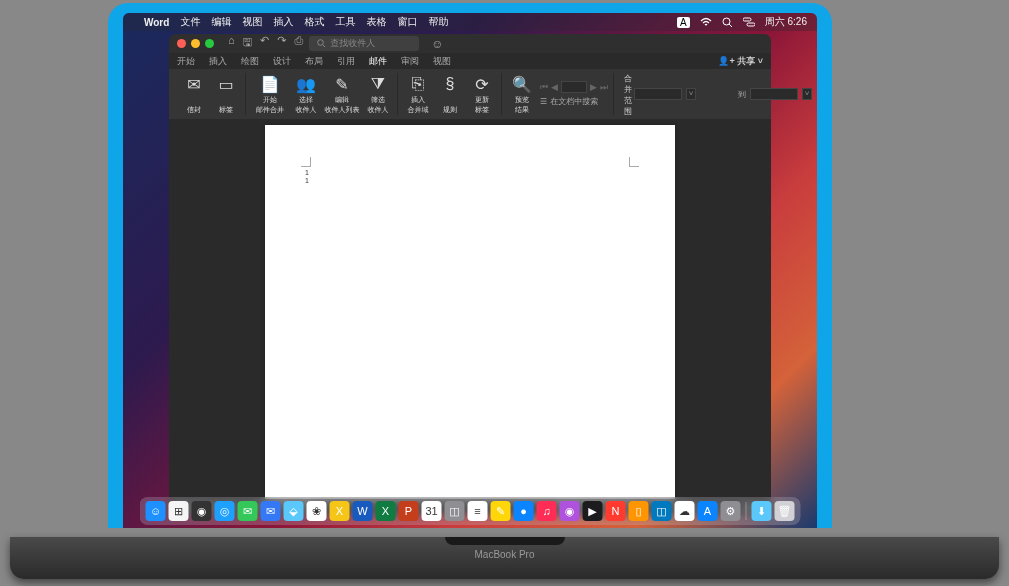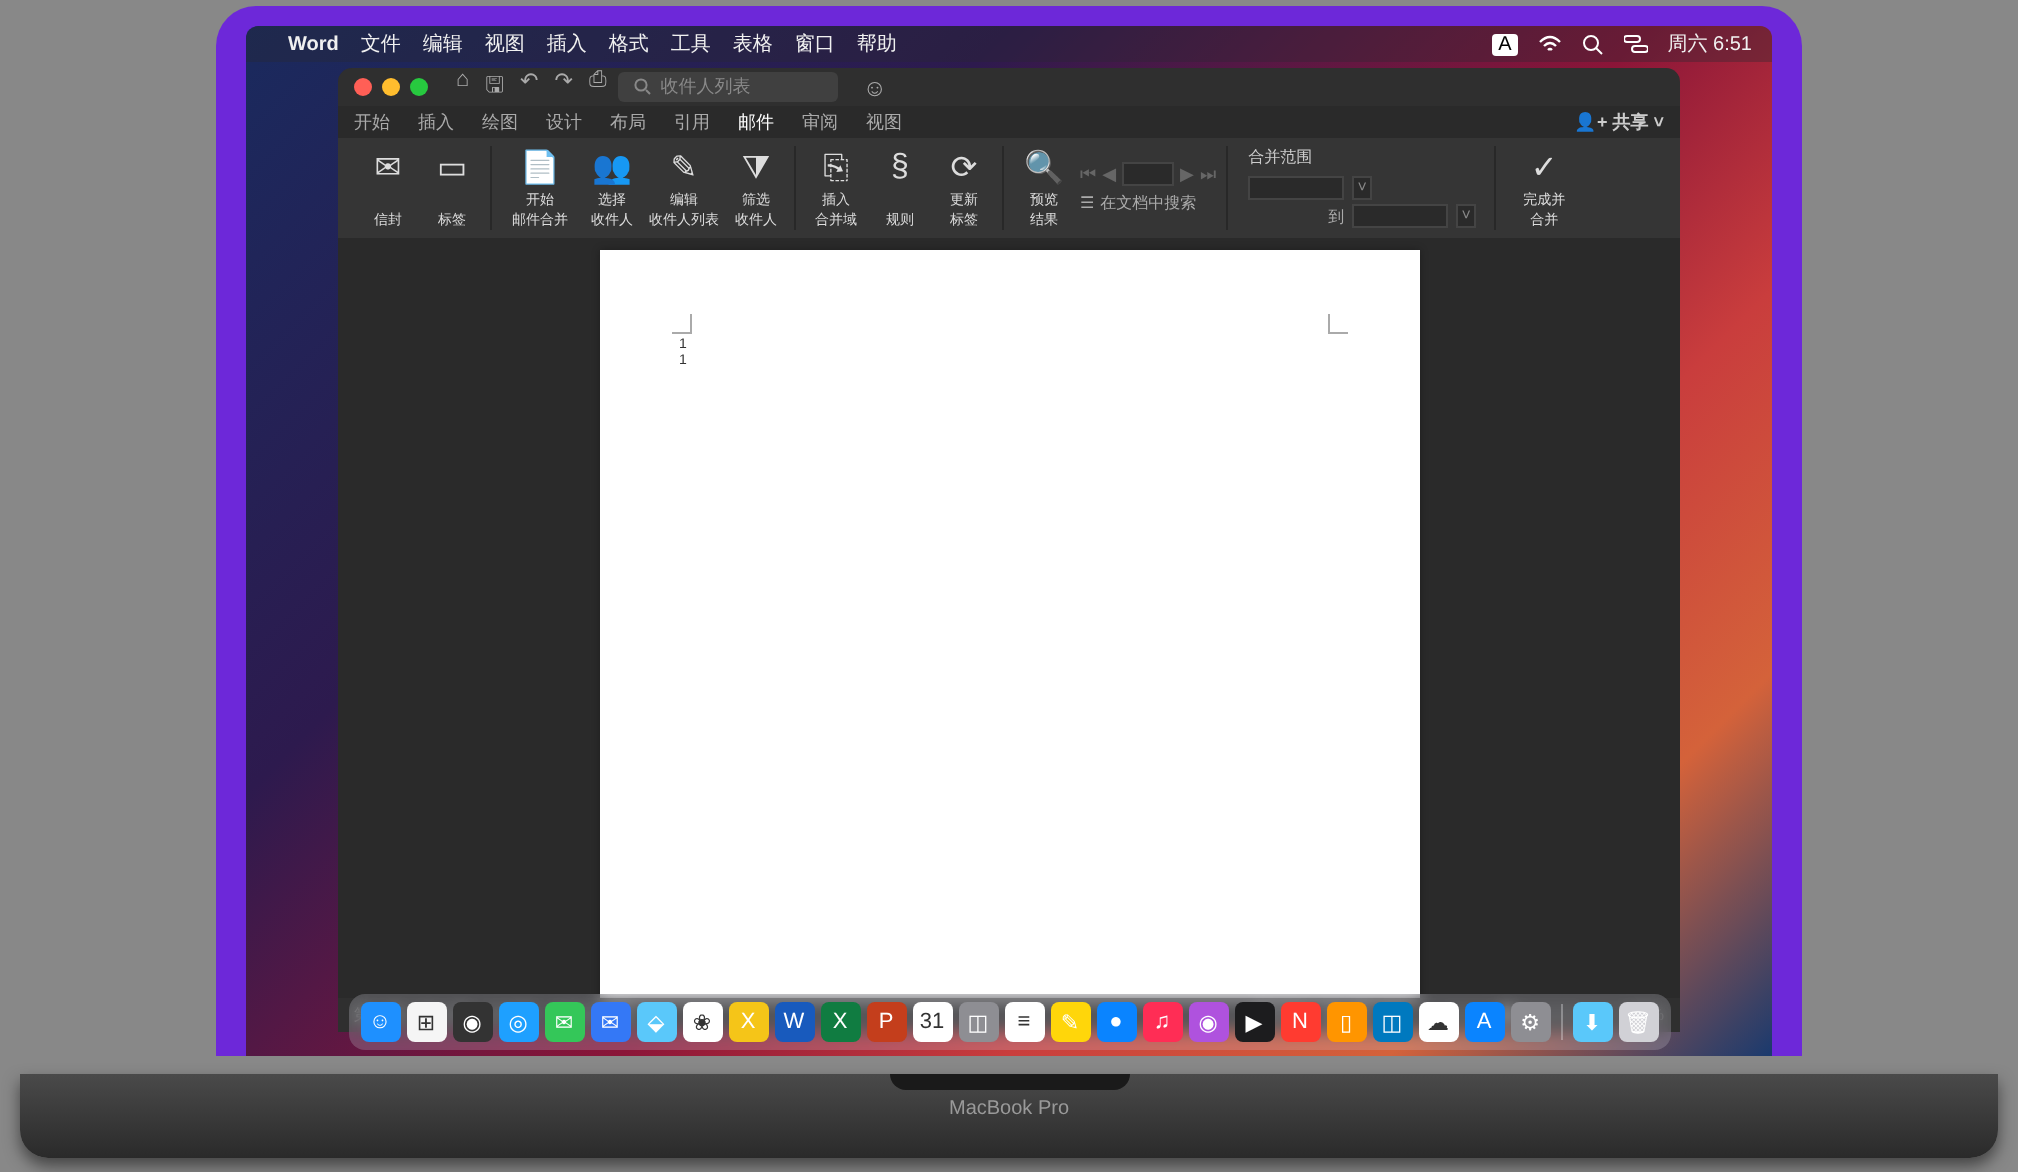--- a/index.html
+++ b/index.html
@@ -1,18 +1,18 @@
 <!DOCTYPE html>
 <html><head>
 <meta charset="utf-8">
 <style>
 *{margin:0;padding:0;box-sizing:border-box;font-family:-apple-system,"Helvetica Neue",sans-serif;}
 body{background:#888;width:1009px;height:586px;overflow:hidden;}
 .laptop{width:1009px;height:586px;position:relative;}
-.screen-bezel{position:absolute;left:108px;top:3px;width:793px;height:525px;background:#6d28d9;border-radius:20px 20px 0 0;padding:10px 15px 0 15px;}
+.screen-bezel{position:absolute;left:108px;top:3px;width:724px;height:525px;background:#0ea5e9;border-radius:20px 20px 0 0;padding:10px 15px 0 15px;}
 .screen{width:100%;height:100%;background:linear-gradient(135deg,#1a2a5e 0%,#2d1a4e 30%,#8b1538 55%,#c93d3d 70%,#d4623a 85%,#1a3a6e 100%);border-radius:6px 6px 0 0;overflow:hidden;position:relative;}
 .base{position:absolute;left:10px;top:537px;width:989px;height:42px;background:linear-gradient(#4a4a4a,#2a2a2a);border-radius:0 0 14px 14px;box-shadow:0 4px 8px rgba(0,0,0,.5);}
 .base:before{content:"";position:absolute;left:50%;top:0;transform:translateX(-50%);width:120px;height:8px;background:#1a1a1a;border-radius:0 0 8px 8px;}
 .base-label{position:absolute;left:50%;top:12px;transform:translateX(-50%);color:#999;font-size:10px;}
 .menubar{height:18px;background:rgba(40,40,50,.35);display:flex;align-items:center;padding:0 10px;color:#f0f0f0;font-size:10px;}
 .menubar .menu-items{display:flex;gap:11px;align-items:center;}
 .menubar .right{margin-left:auto;display:flex;gap:10px;align-items:center;}
 .apple{font-size:12px;}
 .win-chrome{margin:3px 46px 0 46px;height:35px;background:#2f2f2f;border-radius:7px 7px 0 0;}
 .title-row{height:19px;display:flex;align-items:center;padding:0 8px;gap:6px;}
@@ -25,21 +25,21 @@
 .face-icon{color:#aaa;font-size:12px;margin-left:6px;}
 .tab-row{height:16px;display:flex;align-items:center;padding:0 8px;gap:14px;background:#2a2a2a;}
 .tab{color:#aaa;font-size:9px;cursor:pointer;font-family:Liberation Serif, serif;}
 .tab.active{color:#fff;font-weight:500;}
 .share{margin-left:auto;color:#ccc;font-size:9px;font-weight:bold;}
 .ribbon{margin:0 46px;height:50px;background:#353535;display:flex;padding:4px 6px;gap:1px;}
 .group{display:flex;gap:4px;border-right:1px solid #282828;padding:0 5px;}
 .btn-lg{display:flex;flex-direction:column;align-items:center;justify-content:space-between;width:28px;color:#ddd;font-size:7px;text-align:center;cursor:pointer;}
 .btn-lg.wide{width:36px;}
 .ico{width:22px;height:22px;display:flex;align-items:center;justify-content:center;font-size:16px;}
-.merge-range{display:flex;flex-direction:column;gap:2px;justify-content:flex-start;padding:0 4px;}
+.merge-range{display:flex;gap:2px;justify-content:flex-end;padding:0 4px;}
 .mr-label{color:#ccc;font-size:8px;margin-bottom:2px;}
 .mr-row{display:flex;gap:4px;align-items:center;}
 .mr-btn{width:48px;height:12px;background:#2a2a2a;border:1px solid #444;}
 .mr-dd{width:10px;height:12px;background:#2a2a2a;border:1px solid #444;color:#888;font-size:8px;text-align:center;}
 .nav-set{display:flex;gap:3px;align-items:center;color:#666;font-size:9px;}
 .doc-area{margin:0 46px;background:#2a2a2a;height:380px;display:flex;justify-content:center;overflow:hidden;}
 .page{margin-top:6px;width:410px;height:100%;background:#fff;position:relative;box-shadow:0 0 4px rgba(0,0,0,.3);}
 .crop{position:absolute;width:10px;height:10px;}
 .crop.tl{left:36px;top:32px;border-left:1px solid #aaa;border-top:1px solid #aaa;transform:rotate(180deg);}
 .crop.tr{right:36px;top:32px;border-right:1px solid #aaa;border-top:1px solid #aaa;transform:rotate(180deg);}
@@ -86,21 +86,21 @@
                 <circle cx="4.5" cy="4.5" r="3.5" stroke="#fff" fill="none"></circle>
                 <line x1="7" y1="7" x2="10" y2="10" stroke="#fff"></line>
               </svg>
     </span>
     <span>
       <svg width="12" height="10" viewBox="0 0 12 10">
                 <rect x="0" y="1" width="8" height="3" rx="1.5" stroke="#fff" fill="none"></rect>
                 <rect x="4" y="6" width="8" height="3" rx="1.5" stroke="#fff" fill="none"></rect>
               </svg>
     </span>
-    <span>周六 6:51</span>
+    <span>周六 6:26</span>
   </div>
 </div>
 
 <div class="win-chrome">
   <div class="title-row">
     <div class="traffic">
       <div class="dot red"></div>
       <div class="dot yellow"></div>
       <div class="dot green"></div>
     </div>
@@ -109,21 +109,21 @@
       <span>🖫</span>
       <span>↶</span>
       <span>↷</span>
       <span>⎙</span>
     </div>
     <div class="search-box">
       <svg width="9" height="9" viewBox="0 0 9 9">
                 <circle cx="3.5" cy="3.5" r="2.8" stroke="#888" fill="none"></circle>
                 <line x1="6" y1="6" x2="8" y2="8" stroke="#888"></line>
               </svg>
-      <span>收件人列表</span>
+      <span>查找收件人</span>
     </div>
     <span class="face-icon">☺</span>
   </div>
   <div class="tab-row">
     <span class="tab">开始</span>
     <span class="tab">插入</span>
     <span class="tab">绘图</span>
     <span class="tab">设计</span>
     <span class="tab">布局</span>
     <span class="tab">引用</span>

